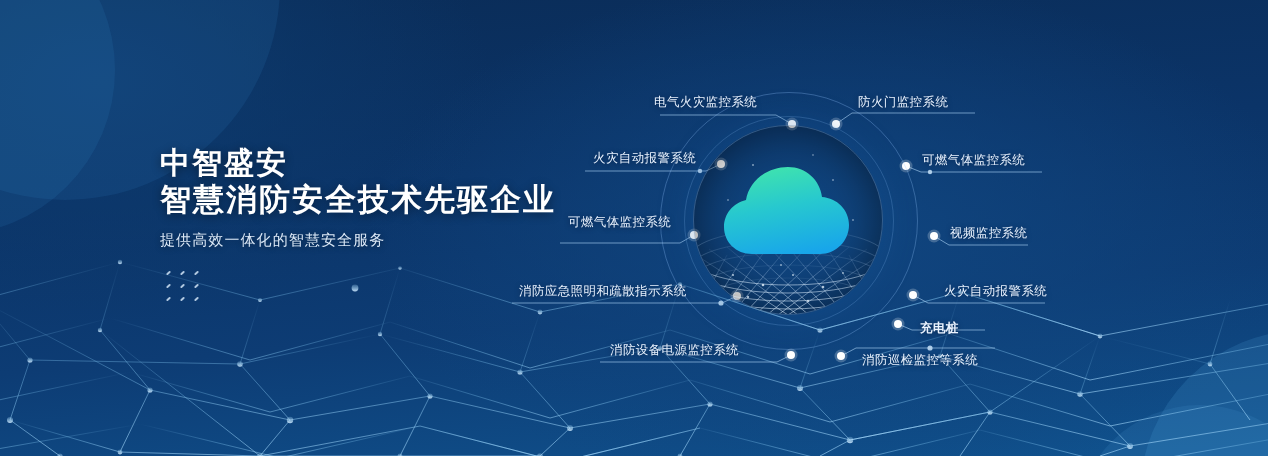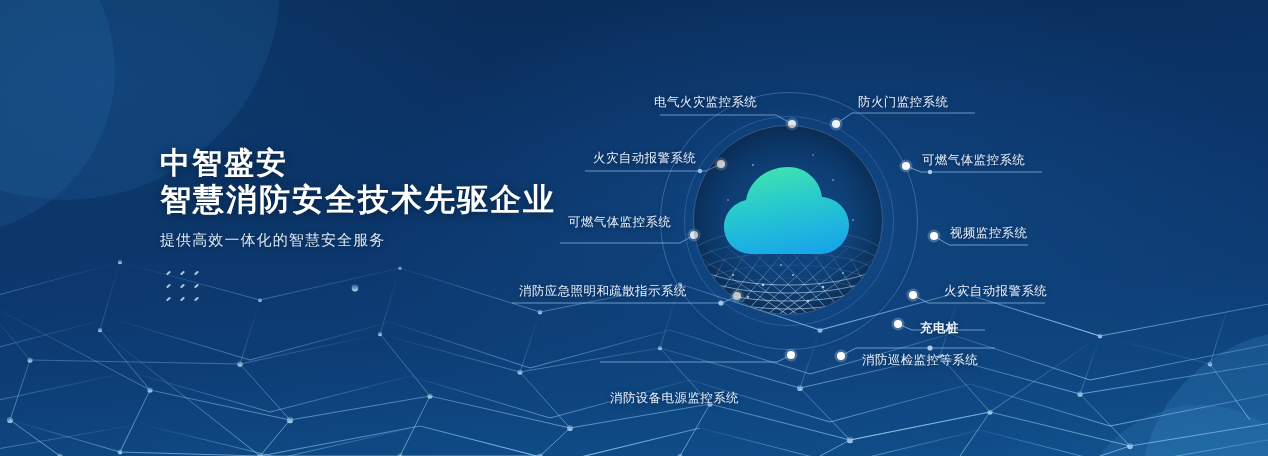--- a/index.html
+++ b/index.html
@@ -317,16 +317,16 @@
 
   <div class="node-label" style="left:654px;top:94px;">电气火灾监控系统</div>
   <div class="node-label" style="left:858px;top:94px;">防火门监控系统</div>
   <div class="node-label" style="left:593px;top:150px;">火灾自动报警系统</div>
   <div class="node-label" style="left:922px;top:152px;">可燃气体监控系统</div>
   <div class="node-label" style="left:568px;top:214px;">可燃气体监控系统</div>
   <div class="node-label" style="left:950px;top:225px;">视频监控系统</div>
   <div class="node-label" style="left:519px;top:283px;text-align:right;">消防应急照明和疏散指示系统</div>
   <div class="node-label" style="left:944px;top:283px;">火灾自动报警系统</div>
   <div class="node-label" style="left:920px;top:320px;font-weight:bold;">充电桩</div>
-  <div class="node-label" style="left:610px;top:342px;margin-top:48px;">消防设备电源监控系统</div>
+  <div class="node-label" style="left:610px;top:342px;">消防设备电源监控系统</div>
   <div class="node-label" style="left:862px;top:352px;">消防巡检监控等系统</div>
 
 </div>
 
 </body></html>

